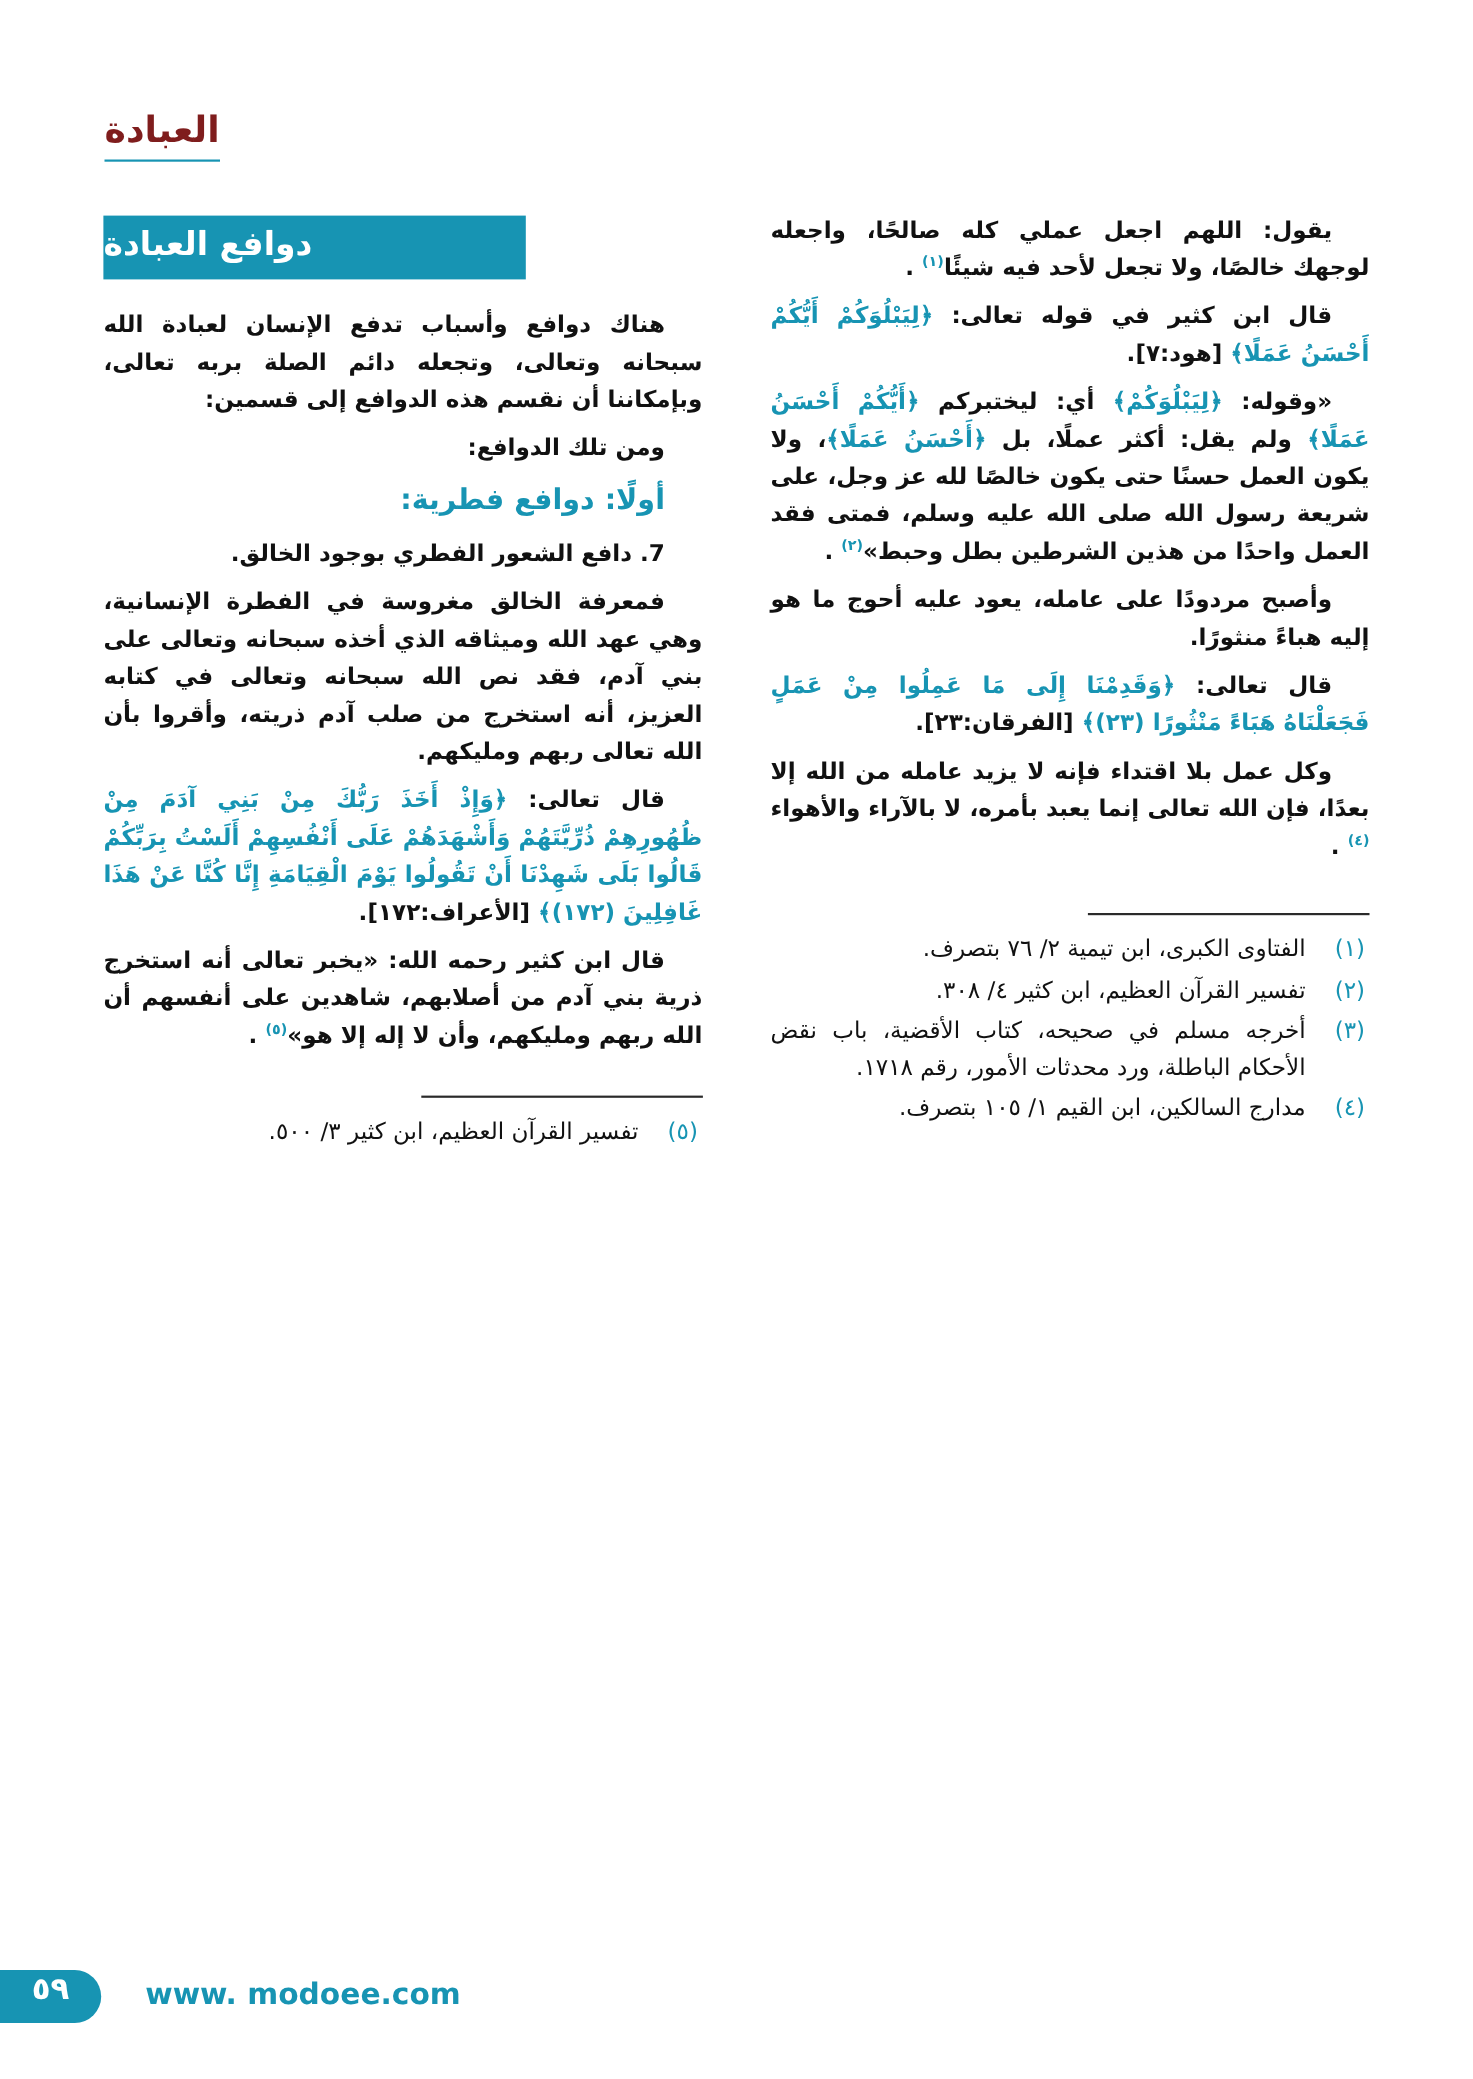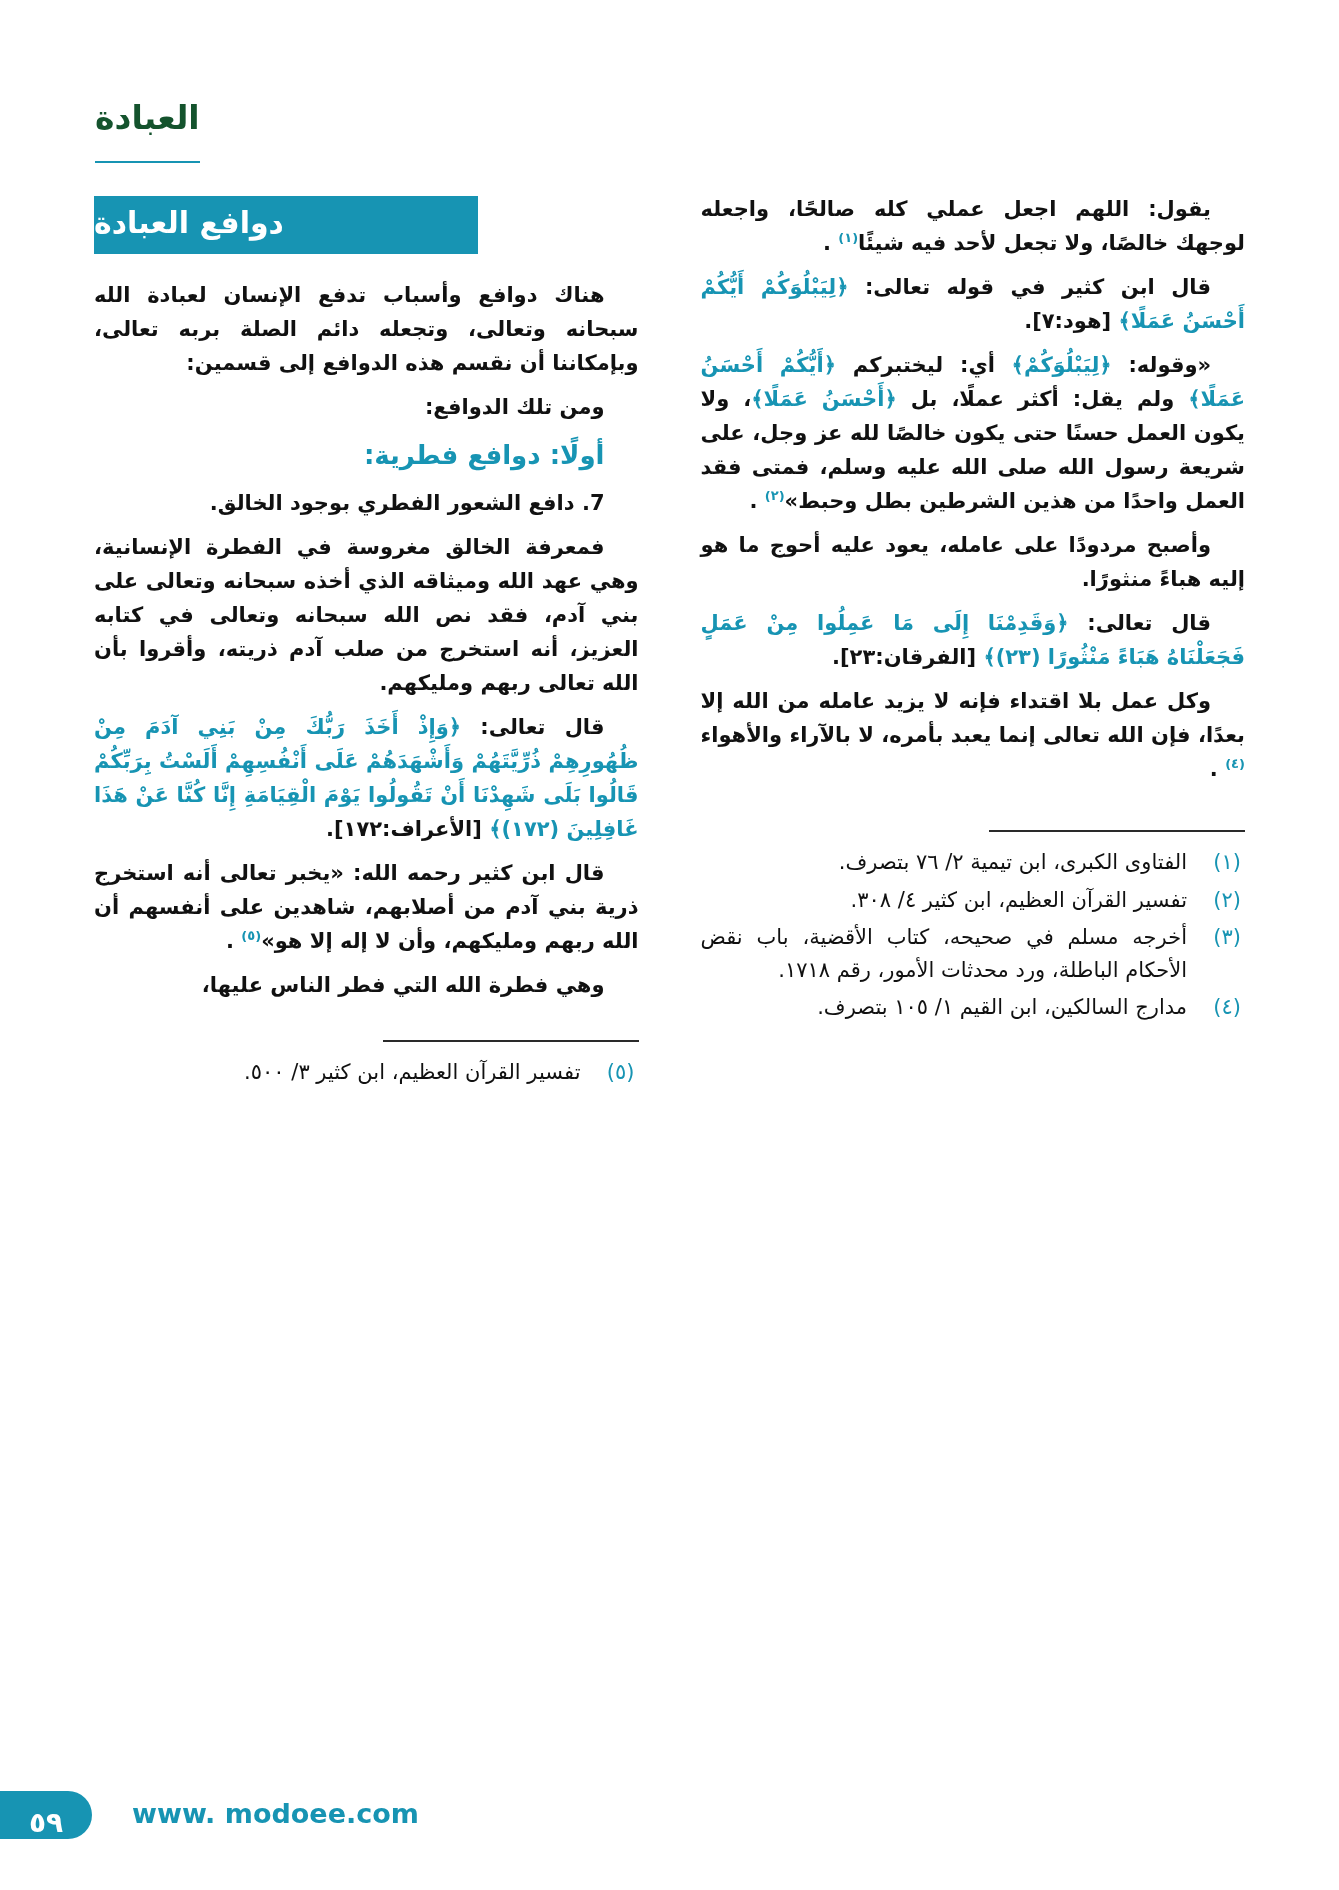--- a/index.html
+++ b/index.html
@@ -10,24 +10,24 @@
     direction: rtl;
     position: relative;
     overflow: hidden;
   }
   .page { position: absolute; inset: 0; }
 
   
   .page-header { position: absolute; top: 98px; left: 95px; }
   .header-title {
     display: inline-block;
-    color: #14532d;
+    color: #7f1d1d;
     font-size: 33px;
     font-weight: bold;
-    padding-bottom: 24px;
+    padding-bottom: 8px;
     border-bottom: 2px solid #1794b3;
   }
 
   
   .content {
     position: absolute;
     top: 192px;
     right: 94px;
     left: 94px;
     display: flex;
@@ -98,21 +98,21 @@
   .page-number-box {
     position: absolute;
     left: 0;
     top: 1791px;
     width: 92px;
     height: 48px;
     background: #1794b3;
     border-radius: 0 24px 24px 0;
     color: #ffffff;
     display: flex;
-    align-items: flex-end;
+    align-items: flex-start;
     justify-content: center;
     font-size: 28px;
     font-weight: bold;
   }
   .website {
     position: absolute;
     left: 132px;
     top: 1798px;
     color: #1794b3;
     font-size: 27px;
@@ -156,21 +156,20 @@
         <span>دوافع العبادة</span>
       </div>
       <div class="paragraphs">
           <p class="para indent"><span class="seg-n">هناك دوافع وأسباب تدفع الإنسان لعبادة الله سبحانه وتعالى، وتجعله دائم الصلة بربه تعالى، وبإمكاننا أن نقسم هذه الدوافع إلى قسمين:</span></p>
           <p class="para indent"><span class="seg-n">ومن تلك الدوافع:</span></p>
           <p class="para indent teal"><span class="seg-h">أولًا: دوافع فطرية:</span></p>
           <p class="para indent"><span class="seg-n">7. دافع الشعور الفطري بوجود الخالق.</span></p>
           <p class="para indent"><span class="seg-n">فمعرفة الخالق مغروسة في الفطرة الإنسانية، وهي عهد الله وميثاقه الذي أخذه سبحانه وتعالى على بني آدم، فقد نص الله سبحانه وتعالى في كتابه العزيز، أنه استخرج من صلب آدم ذريته، وأقروا بأن الله تعالى ربهم ومليكهم.</span></p>
           <p class="para indent"><span class="seg-n">قال تعالى: </span><span class="seg-q">﴿وَإِذْ أَخَذَ رَبُّكَ مِنْ بَنِي آدَمَ مِنْ ظُهُورِهِمْ ذُرِّيَّتَهُمْ وَأَشْهَدَهُمْ عَلَى أَنْفُسِهِمْ أَلَسْتُ بِرَبِّكُمْ قَالُوا بَلَى شَهِدْنَا أَنْ تَقُولُوا يَوْمَ الْقِيَامَةِ إِنَّا كُنَّا عَنْ هَذَا غَافِلِينَ (١٧٢)﴾</span><span class="seg-n"> [الأعراف:١٧٢].</span></p>
           <p class="para indent"><span class="seg-n">قال ابن كثير رحمه الله: «يخبر تعالى أنه استخرج ذرية بني آدم من أصلابهم، شاهدين على أنفسهم أن الله ربهم ومليكهم، وأن لا إله إلا هو»</span><span class="seg-ref">(٥)</span><span class="seg-n"> .</span></p>
-          <p class="para indent"><span class="seg-n">وهي فطرة الله التي فطر الناس عليها،</span></p>
         </div>
       <div class="footnotes footnotes-left">
         <div class="fn-sep"></div>
         <div>
             <div class="footnote"><span class="fn-num">(٥)</span><span class="fn-text">تفسير القرآن العظيم، ابن كثير ٣/ ٥٠٠.</span></div>
           </div>
       </div>
     </section>
 
   </main>

